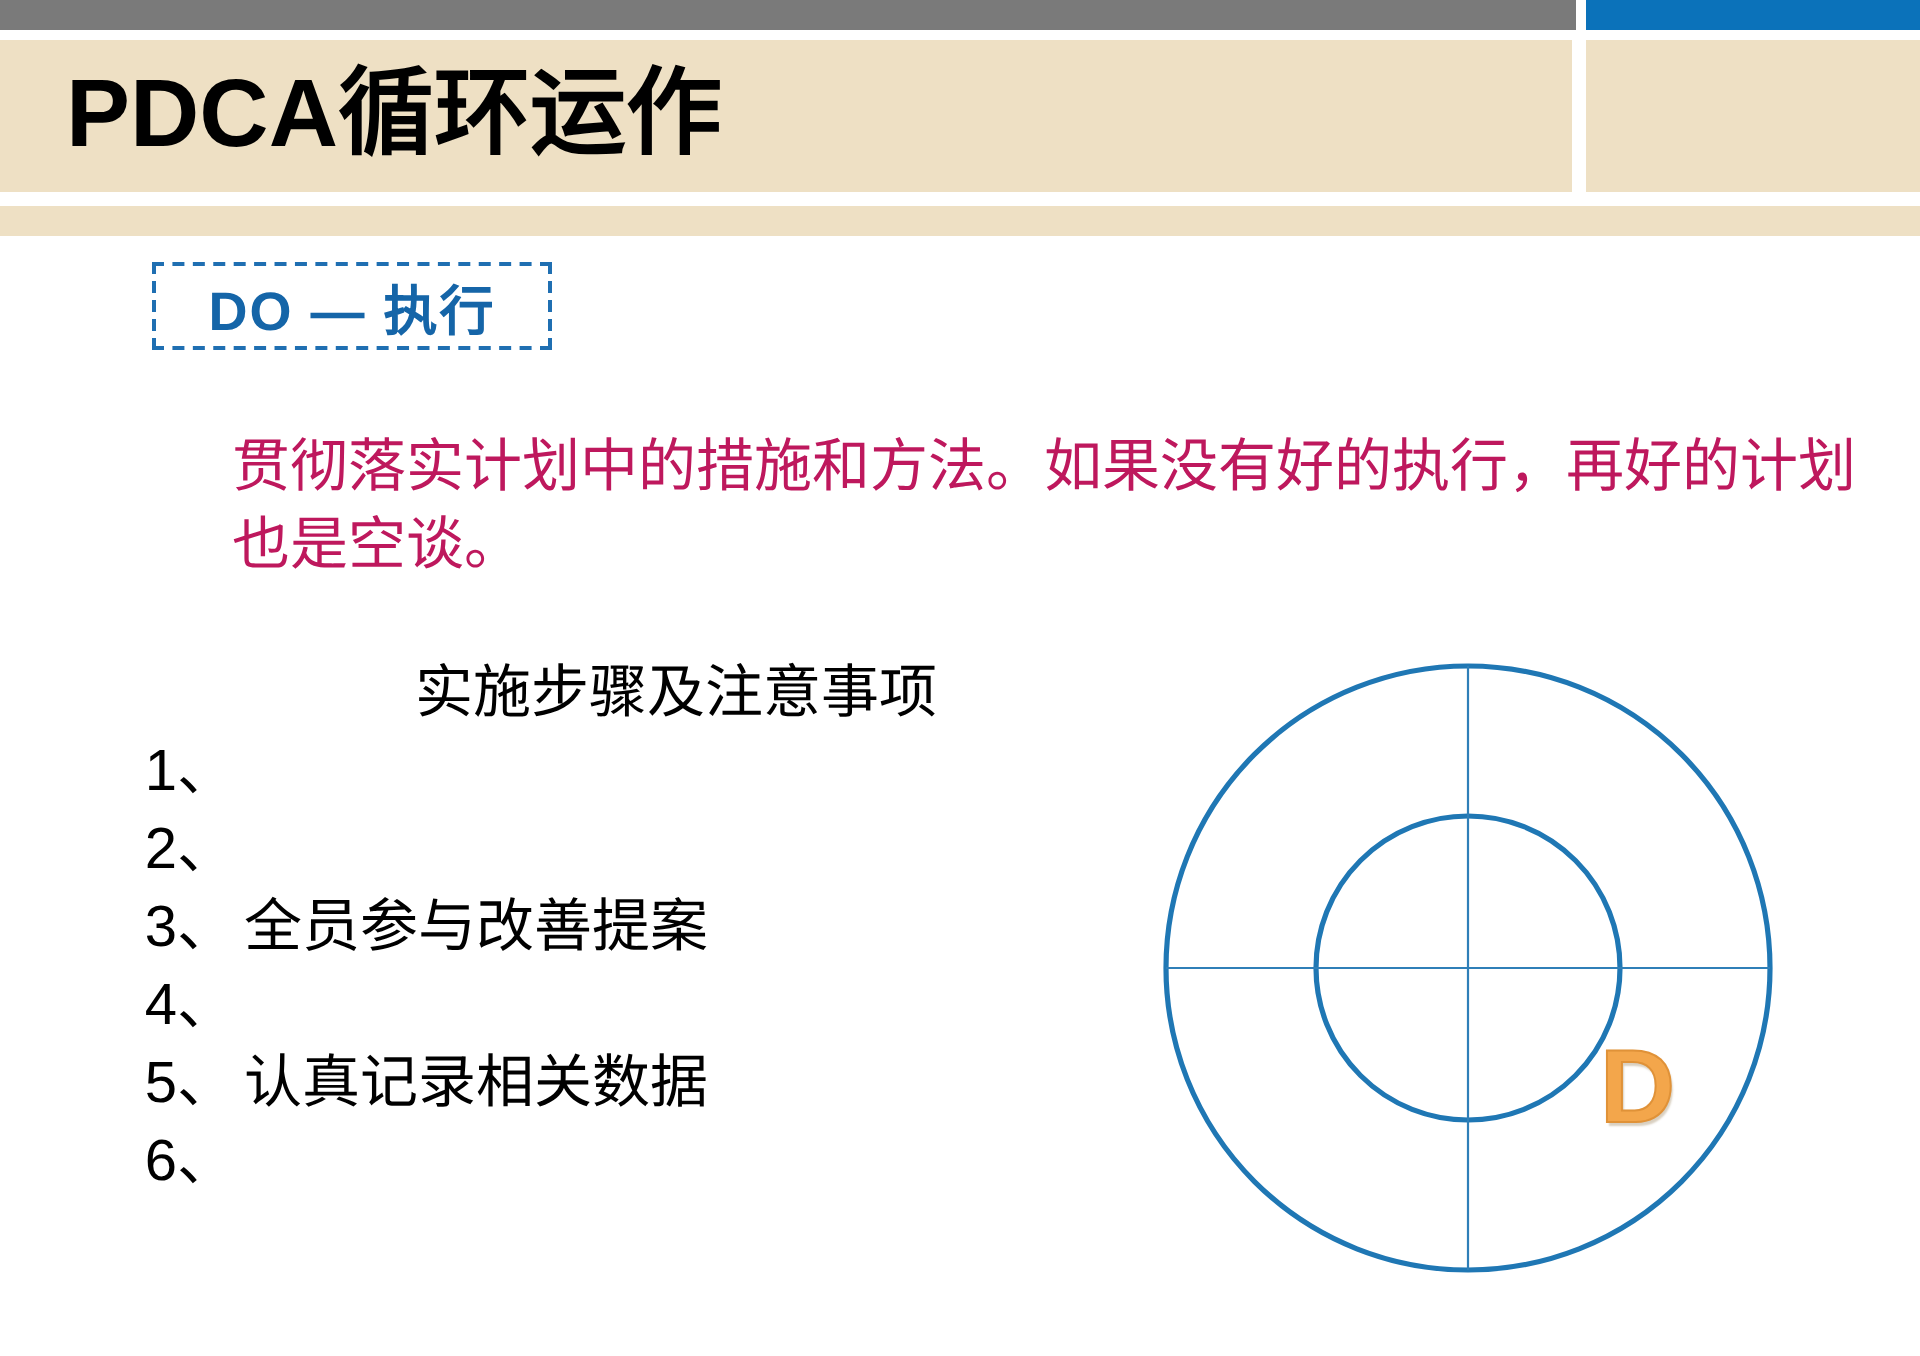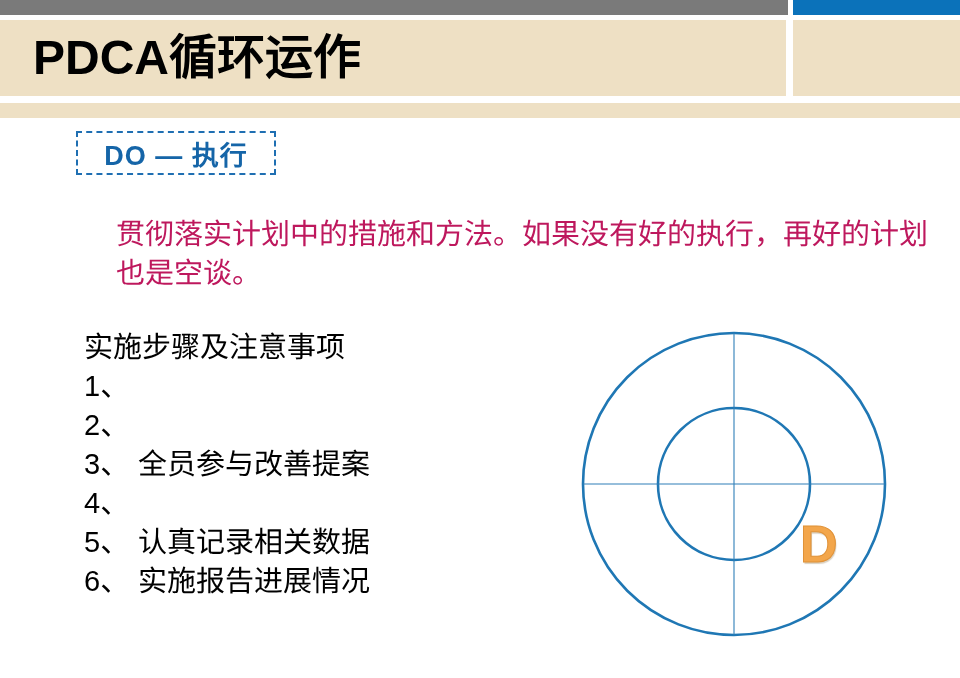--- a/index.html
+++ b/index.html
@@ -109,23 +109,24 @@
     font-size: 29px;
     line-height: 39px;
     color: #be185d;
     white-space: pre-wrap;
     margin-left: 44px;
   }
 
   
   .steps {
     position: absolute;
-    left: 84px;
+    left: 68px;
     top: 328px;
     width: 540px;
+    text-align: center;
   }
   .steps-heading {
     font-size: 29px;
     line-height: 39px;
     color: #000000;
     white-space: nowrap;
   }
   .step-item {
     font-size: 29px;
     line-height: 39px;
@@ -195,21 +196,20 @@
     </div>
     <div class="step-item">
       <span class="step-num">4、</span>
     </div>
     <div class="step-item">
       <span class="step-num">5、</span>
       <span>认真记录相关数据</span>
     </div>
     <div class="step-item">
       <span class="step-num">6、</span>
-      <span>实施报告进展情况</span>
     </div>
   </div>
 
   <div class="pdca-diagram">
     <svg width="312" height="312" viewBox="0 0 312 312" xmlns="http://www.w3.org/2000/svg">
       <circle cx="156" cy="156" r="151" fill="none" stroke="#1f77b4" stroke-width="2.6"></circle>
       <circle cx="156" cy="156" r="76" fill="none" stroke="#1f77b4" stroke-width="2.6"></circle>
       <line x1="156" y1="5" x2="156" y2="307" stroke="#2f7fb8" stroke-width="1.1"></line>
       <line x1="5" y1="156" x2="307" y2="156" stroke="#2f7fb8" stroke-width="1.1"></line>
     </svg>

